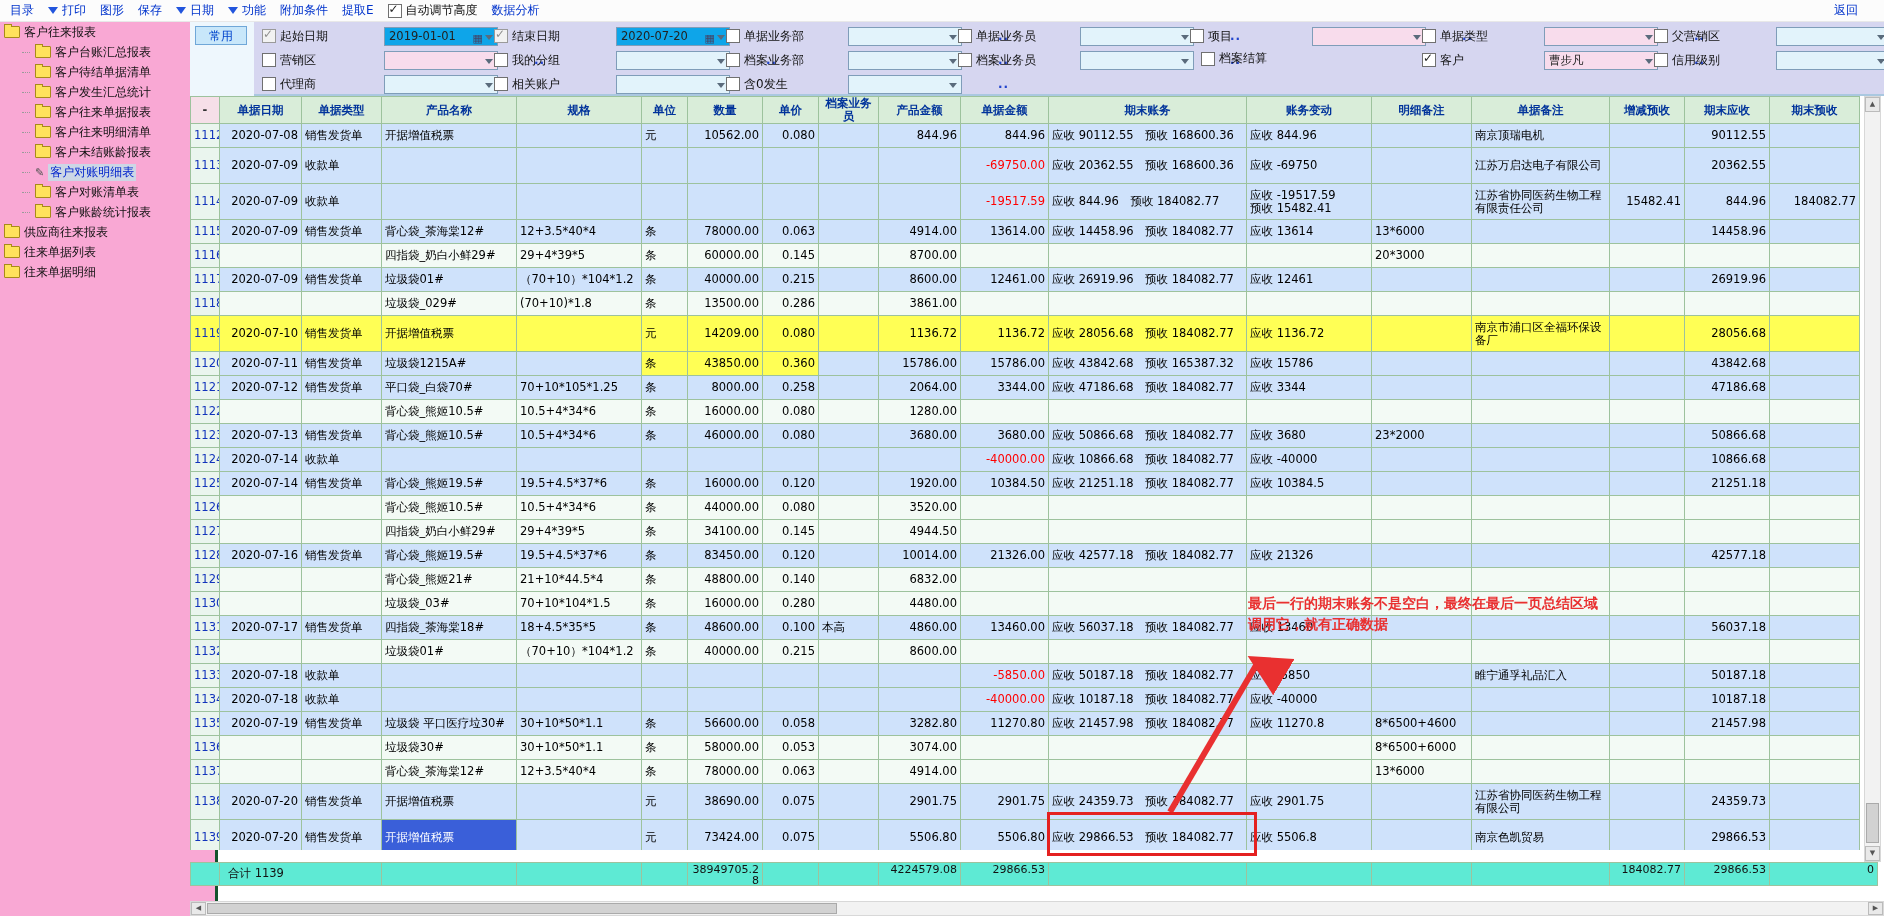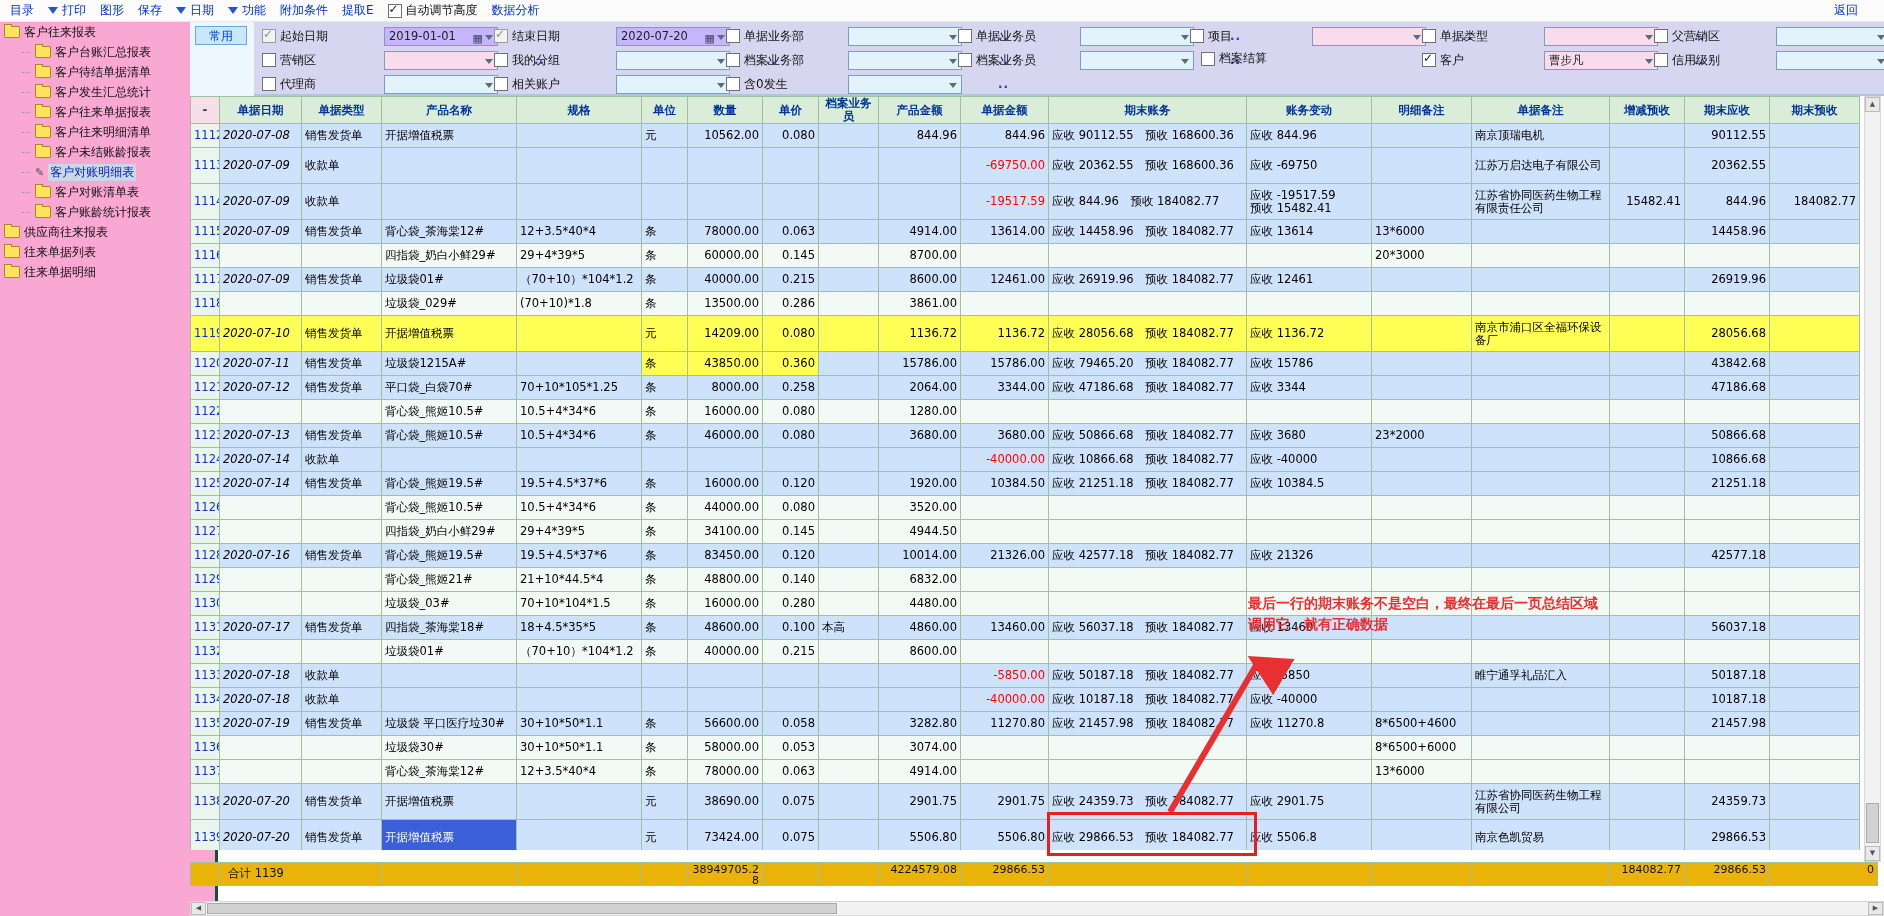--- a/index.html
+++ b/index.html
@@ -27,46 +27,46 @@
   .edit-ic{font-size:11px;color:#555;flex:none;}
   .titem.sel span.tlabel{background:#ccd7e6;color:#0022cc;padding:0 2px;}
   
   #filters{position:absolute;left:190px;top:22px;width:1694px;height:74px;background:#d6d6f0;box-sizing:border-box;border-bottom:2px solid #aac8e0;}
   #fstrip{position:absolute;left:0;top:0;width:64px;height:74px;background:#eef7fd;}
   #common-tab{position:absolute;left:5px;top:4px;width:52px;height:19px;background:#c8e7fa;border:1px solid #6fa7d8;color:#0044cc;text-align:center;line-height:18px;box-sizing:border-box;}
   .fitem{position:absolute;height:20px;display:flex;align-items:center;gap:30px;}
   .flabel{display:flex;align-items:center;gap:4px;width:92px;color:#111;white-space:nowrap;}
   .fctrl{position:relative;width:114px;height:19px;border:1px solid #7f9db9;background:#e2f3fb;box-sizing:border-box;font-size:11.5px;line-height:17px;padding-left:4px;color:#222;overflow:hidden;white-space:nowrap;}
   .fctrl.pink{background:#f8dcec;}
-  .fctrl.date{background:#c4b5fd;}
+  .fctrl.date{background:#0ea5e9;}
   .fctrl .chev{position:absolute;right:4px;top:7px;width:0;height:0;border-left:4px solid transparent;border-right:4px solid transparent;border-top:5px solid #5a6b7c;}
   .fctrl .cal{position:absolute;right:14px;top:2px;font-size:11px;color:#446;}
   .fsep{color:#2244cc;font-weight:bold;margin-left:6px;letter-spacing:1px;}
   
   #grid{position:absolute;left:190px;top:96px;width:1676px;height:754px;overflow:hidden;background:#fff;}
   table{border-collapse:separate;border-spacing:0;table-layout:fixed;width:1670px;}
   th,td{box-sizing:border-box;border-right:1px solid #9dc29d;border-bottom:1px solid #9dc29d;overflow:hidden;padding:0 3px;font-size:11.5px;line-height:13px;}
   th{height:22px;background:#d9edd9;color:#00339b;font-weight:bold;border-top:1px solid #9dc29d;}
   th:first-child,td:first-child{border-left:1px solid #9dc29d;}
   th.corner{background:#f6dfe8;color:#333;}
   tr.h1 td{height:24px;}
   tr.h2 td{height:36px;}
   tr.rb td{background:#cfe2fb;}
   tr.rp td{background:#f3faf5;}
   tr.ry td{background:#ffff55;}
   tr.rb td.rn,tr.rp td.rn{background:#eaf5ee;}
   td.rn{color:#1133bb;text-align:center;}
   td.num{text-align:right;}
-  td.ctr{text-align:left;font-style:italic;}
+  td.ctr{text-align:right;}
   td.neg{color:#ff0000;}
   td.acc{white-space:pre-line;}
   tr.rb td.hl{background:#ffff55;}
   tr.rb td.selcell{background:#3a5fd9;color:#fff;}
   
-  #totals{position:absolute;left:190px;top:862px;height:22px;display:flex;background:#eab308;border-top:1px solid #9dc29d;border-bottom:1px solid #9dc29d;}
+  #totals{position:absolute;left:190px;top:862px;height:22px;display:flex;background:#5eead4;border-top:1px solid #9dc29d;border-bottom:1px solid #9dc29d;}
   .tcell{box-sizing:border-box;border-right:1px solid #9dc29d;height:22px;font-size:11px;line-height:11px;padding:1px 3px;overflow:hidden;text-align:right;word-break:break-all;color:#111;}
   .tcell.lft{text-align:left;padding-left:8px;font-size:11.5px;line-height:19px;}
   .tcell:first-child{border-left:1px solid #9dc29d;}
   
   .sbar{position:absolute;background:#f2f2f2;}
   #vscroll{left:1864px;top:96px;width:17px;height:766px;border:1px solid #d8d8d8;box-sizing:border-box;}
   #hscroll{left:190px;top:901px;width:1694px;height:15px;border:1px solid #d8d8d8;box-sizing:border-box;}
   .sbtn{position:absolute;background:#e9e9e9;border:1px solid #bbb;color:#555;font-size:7px;text-align:center;box-sizing:border-box;}
   .sthumb{position:absolute;background:#d2d2d2;border:1px solid #aaa;box-sizing:border-box;}
   
@@ -552,21 +552,21 @@
             <td class="ctr">2020-07-11</td>
             <td class="">销售发货单</td>
             <td class="">垃圾袋1215A#</td>
             <td class=""></td>
             <td class="hl">条</td>
             <td class="num hl">43850.00</td>
             <td class="num hl">0.360</td>
             <td class=""></td>
             <td class="num">15786.00</td>
             <td class="num">15786.00</td>
-            <td class="acc">应收 79465.20　预收 184082.77</td>
+            <td class="acc">应收 43842.68　预收 165387.32</td>
             <td class="acc">应收 15786</td>
             <td class=""></td>
             <td class=""></td>
             <td class="num"></td>
             <td class="num">43842.68</td>
             <td class="num"></td>
           </tr>
           <tr class="rb h1">
             <td class="rn">1121</td>
             <td class="ctr">2020-07-12</td>

